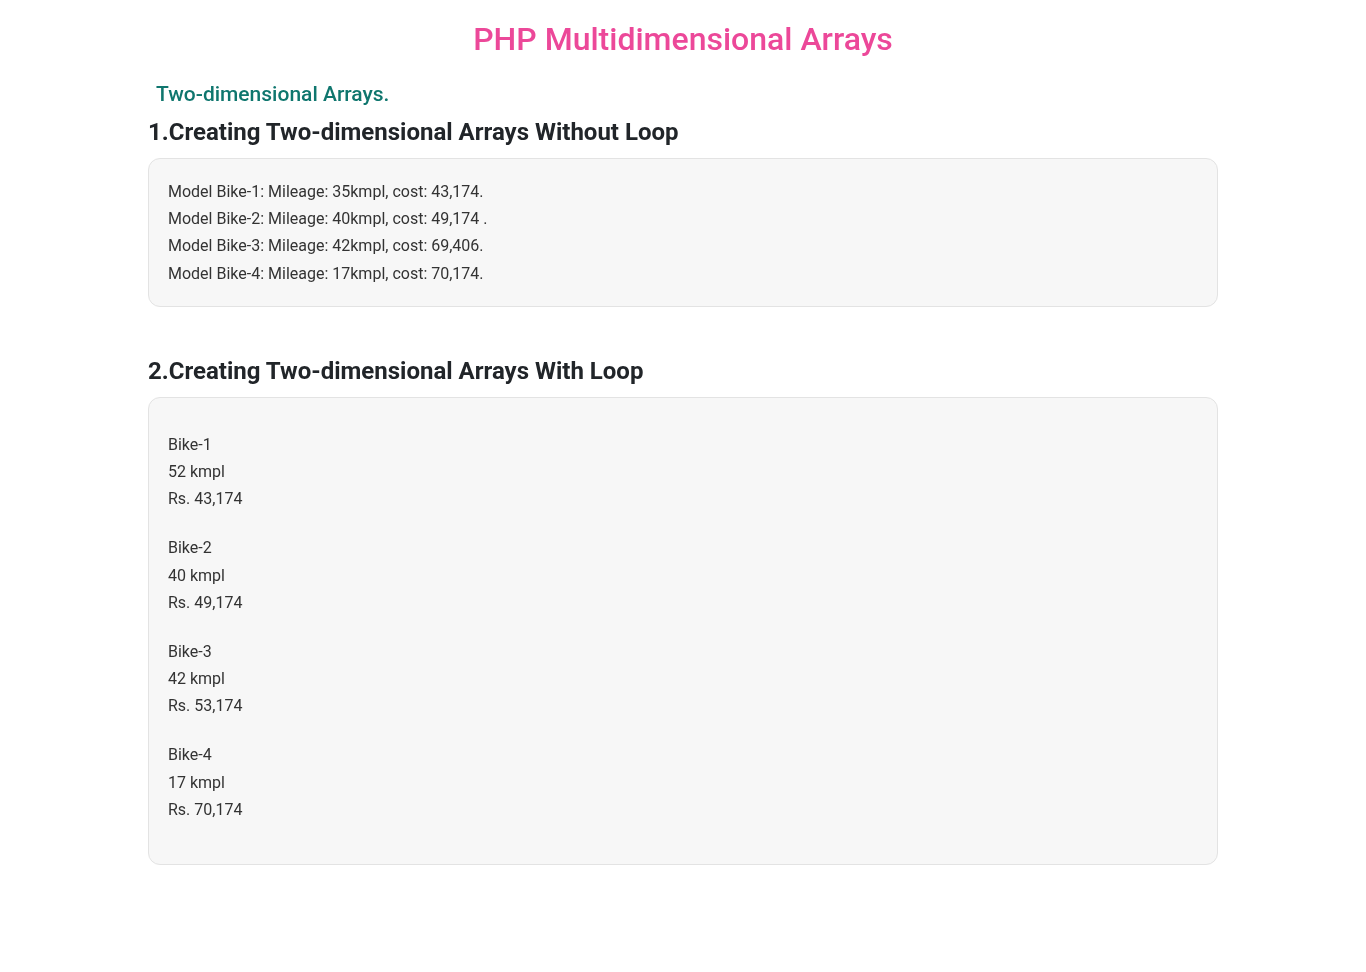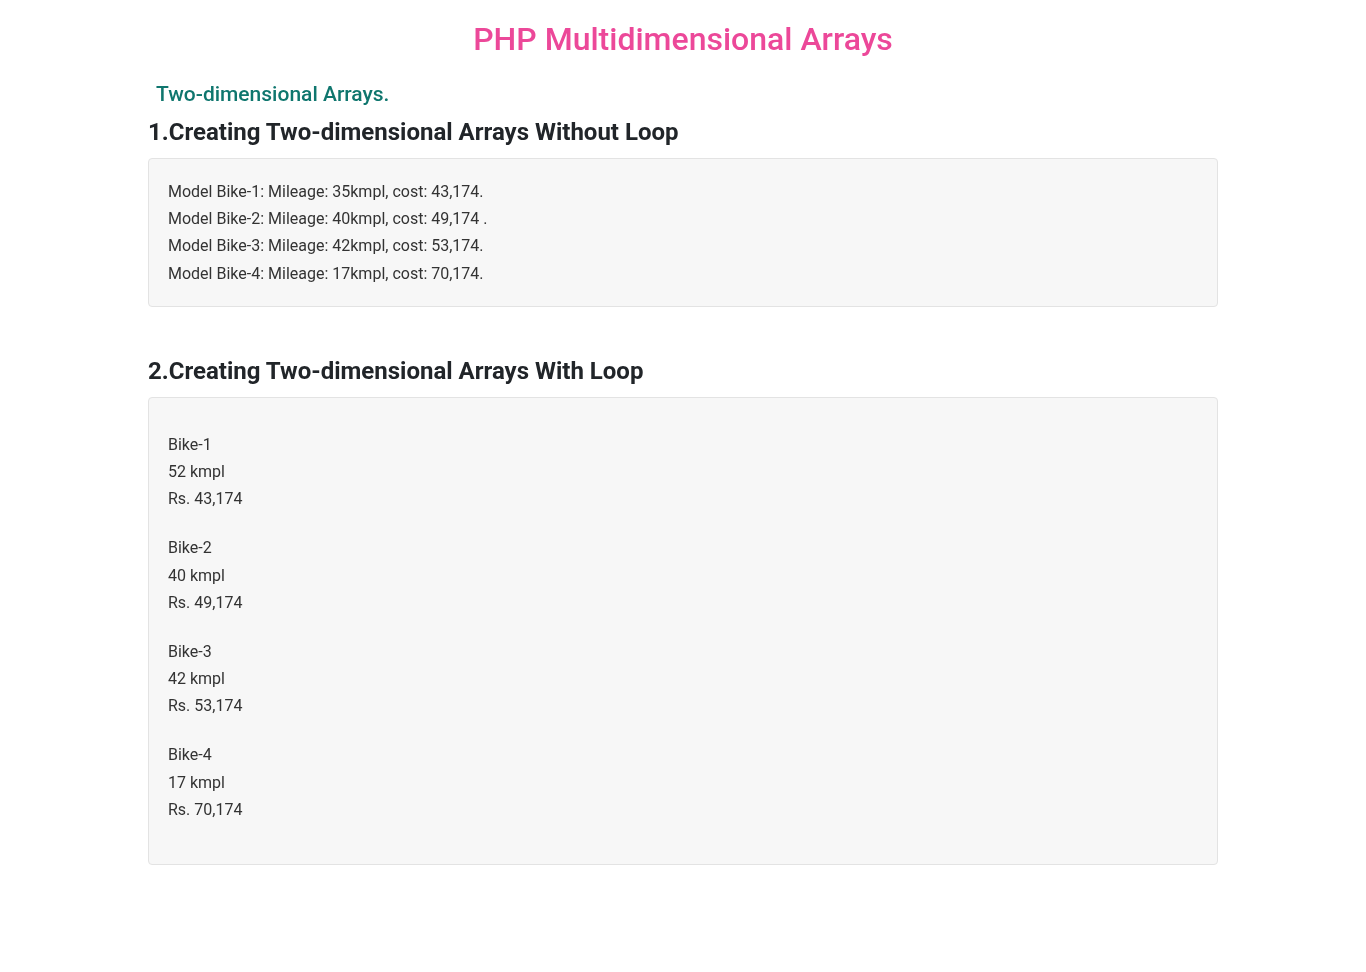--- a/index.html
+++ b/index.html
@@ -36,21 +36,21 @@
     h3.section-heading {
       font-size: 24px;
       font-weight: 700;
       margin-bottom: 12px;
       margin-top: 8px;
       color: #212529;
     }
     .well {
       background-color: #f7f7f7;
       border: 1px solid #e3e3e3;
-      border-radius: 4px;
+      border-radius: 12px;
       padding: 19px;
       margin-bottom: 50px;
     }
     .well p {
       font-size: 16px;
       line-height: 1.7;
       color: #333;
       margin: 0;
     }
     .bike-block {
@@ -72,21 +72,21 @@
 
   <h1 class="page-title">PHP Multidimensional Arrays</h1>
 
   <h2 class="subtitle">Two-dimensional Arrays.</h2>
 
   <h3 class="section-heading">1.Creating Two-dimensional Arrays Without Loop</h3>
 
   <div class="well">
     <p>Model Bike-1: Mileage: 35kmpl, cost: 43,174.</p>
     <p>Model Bike-2: Mileage: 40kmpl, cost: 49,174 .</p>
-    <p>Model Bike-3: Mileage: 42kmpl, cost: 53,174.</p>
+    <p>Model Bike-3: Mileage: 42kmpl, cost: 69,406.</p>
     <p>Model Bike-4: Mileage: 17kmpl, cost: 70,174.</p>
   </div>
 
   <h3 class="section-heading">2.Creating Two-dimensional Arrays With Loop</h3>
 
   <div class="well">
     <div class="bike-block">
       <div class="bike-line">Bike-1</div>
       <div class="bike-line">52 kmpl</div>
       <div class="bike-line">Rs. 43,174</div>

